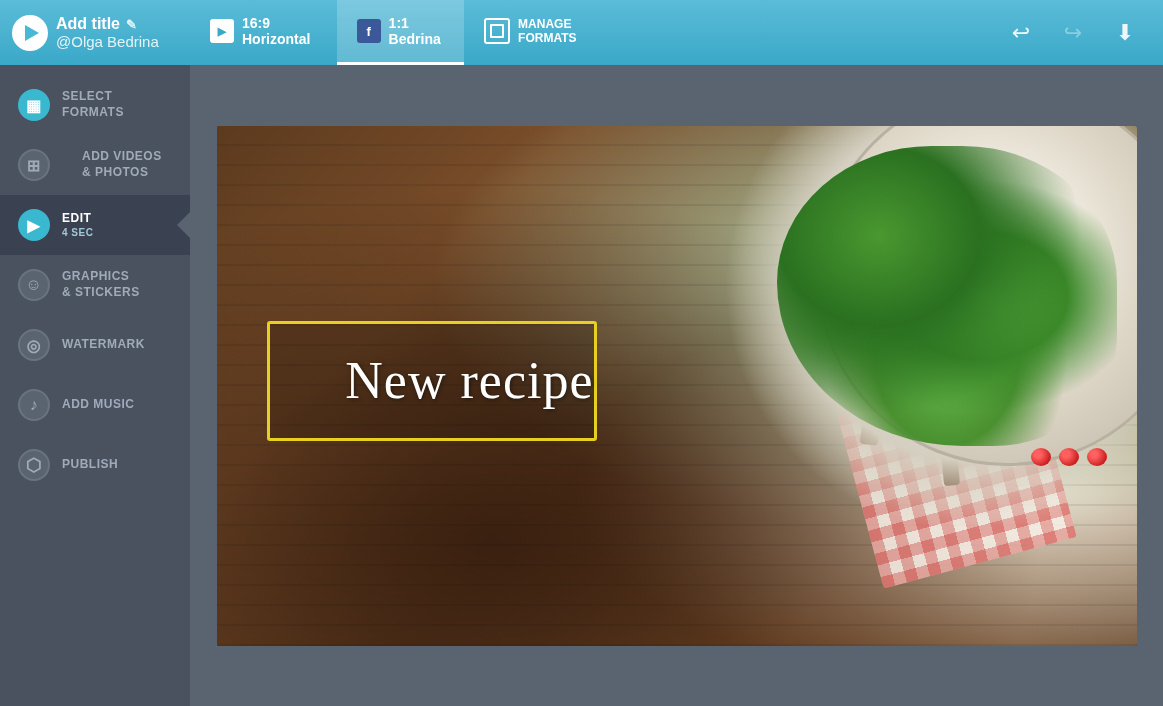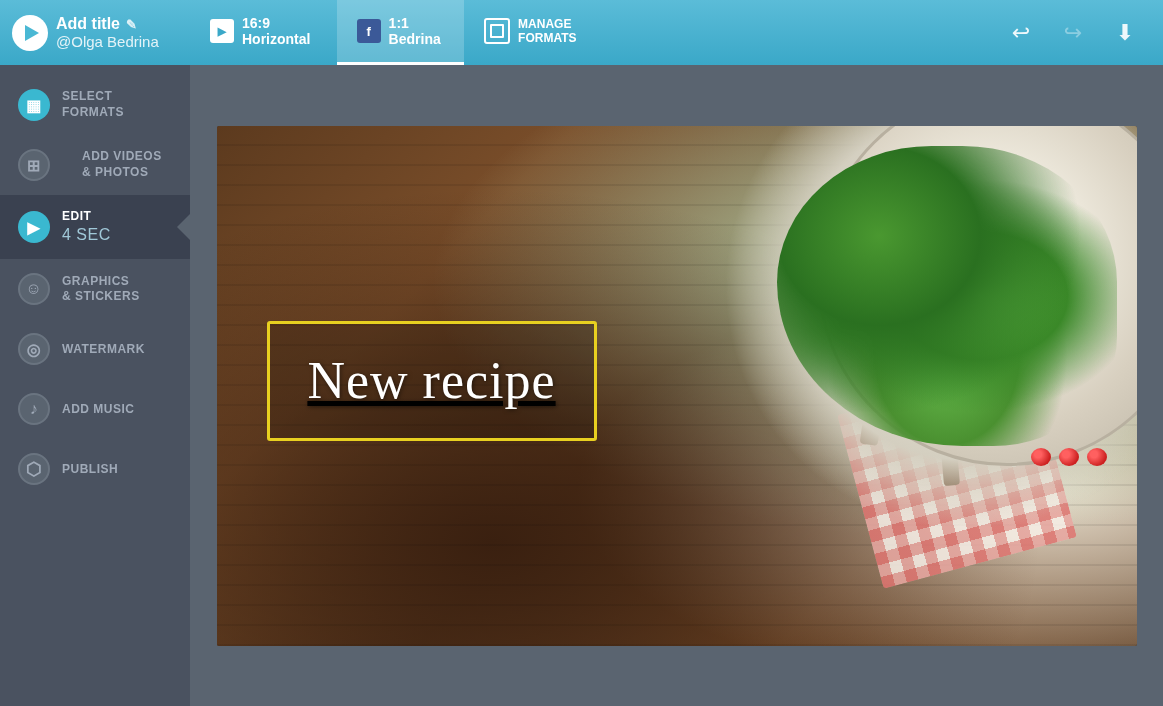--- a/index.html
+++ b/index.html
@@ -318,23 +318,22 @@
     .text-overlay {
       position: absolute;
       top: 195px;
       left: 50px;
       width: 330px;
       height: 120px;
       border: 3px solid #e8d020;
       border-radius: 3px;
       display: flex;
       align-items: center;
-      justify-content: center;
+      justify-content: flex-end;
       background: rgba(0,0,0,0.15);
-      text-decoration: underline;
     }
     .recipe-text {
       color: #fff;
       font-size: 52px;
       font-weight: 300;
       text-shadow: 1px 1px 4px rgba(0,0,0,0.5);
       letter-spacing: 1px;
       font-family: 'Georgia', serif;
     }
   </style>
@@ -402,21 +401,21 @@
     <div class="sidebar-item">
       <div class="sidebar-icon icon-dark">⊞</div>
       <span class="sidebar-item-text" style="white-space:pre-line;margin-left:20px;">ADD VIDEOS
 &amp; PHOTOS</span>
     </div>
 
     <div class="sidebar-item active">
       <div class="sidebar-icon icon-active">▶</div>
       <span class="sidebar-item-text">
         <div>EDIT</div>
-        <div style="font-size:16px;color:#a0c8d8;font-weight:normal;">4 sec</div>
+        <div style="font-size:10px;color:#a0c8d8;font-weight:bold;">4 sec</div>
       </span>
     </div>
 
     <div class="sidebar-item">
       <div class="sidebar-icon icon-dark">☺</div>
       <span class="sidebar-item-text" style="white-space:pre-line;">GRAPHICS
 &amp; STICKERS</span>
     </div>
 
     <div class="sidebar-item">

